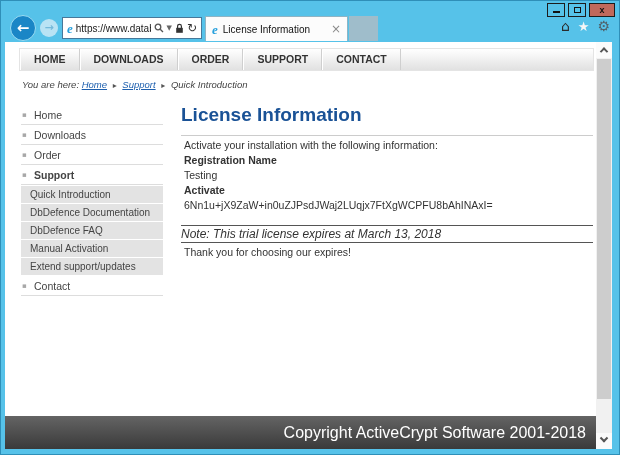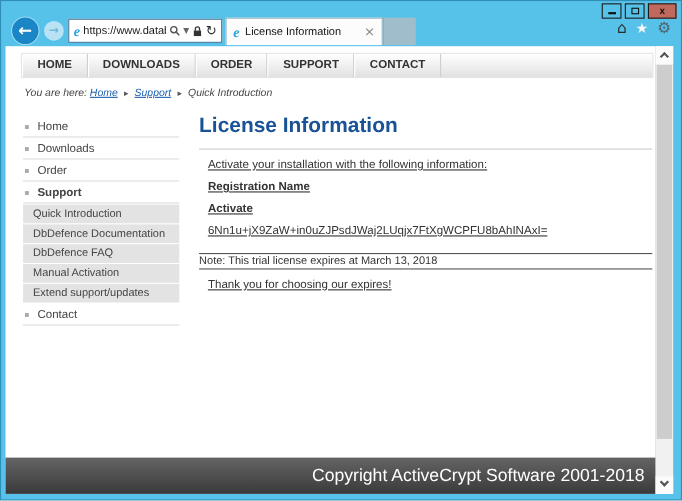--- a/index.html
+++ b/index.html
@@ -85,27 +85,27 @@
     font-size:10px; color:#444; padding-left:9px; cursor:pointer; white-space:nowrap;
   }
   .side-sub.last { margin-bottom:1px; }
 
   
   .main { position:absolute; left:176px; top:62px; width:412px; }
   .main h1 {
     margin:0; font-size:19px; font-weight:bold; color:#1a5296;
     padding-bottom:9px; border-bottom:1px solid #ccc;
   }
-  .main p { margin:8px; font-size:10.5px; color:#333;text-decoration:underline; }
+  .main p { margin:3px; font-size:10.5px; color:#333; }
   .p-intro { margin-top:12px; }
   .p-label { margin-top:12px; font-weight:bold; }
   .p-value { margin-top:11px; }
   .note-box {
     margin-top:14px; border-top:1px solid #555; border-bottom:1px solid #555;
-    padding:1px 0; font-size:10px; color:#333;
+    padding:1px 0; font-size:12px; color:#333;font-style:italic;
   }
   .p-thanks { margin-top:2px; }
 
   
   .footer {
     position:absolute; left:0; bottom:0; width:100%; height:33px;
     background:linear-gradient(#646464,#3a3a3a);
     color:#fff; font-size:16px; text-align:right; line-height:33px; padding-right:10px;
   }
 
@@ -215,20 +215,21 @@
       <div class="side-item">
         <span class="side-bullet icon-font">▪</span>
         <span>Contact</span>
       </div>
     </div>
 
     <div class="main">
       <h1>License Information</h1>
       <p class="p-intro">Activate your installation with the following information:</p>
       <p class="p-label">Registration Name</p>
+      <p class="p-value">Testing</p>
       <p class="p-label">Activate</p>
       <p class="p-value">6Nn1u+jX9ZaW+in0uZJPsdJWaj2LUqjx7FtXgWCPFU8bAhINAxI=</p>
       <div class="note-box">Note: This trial license expires at March 13, 2018</div>
       <p class="p-thanks">Thank you for choosing our expires!</p>
     </div>
 
     <div class="footer">
       <span>Copyright ActiveCrypt Software 2001-2018</span>
     </div>
   </div>

